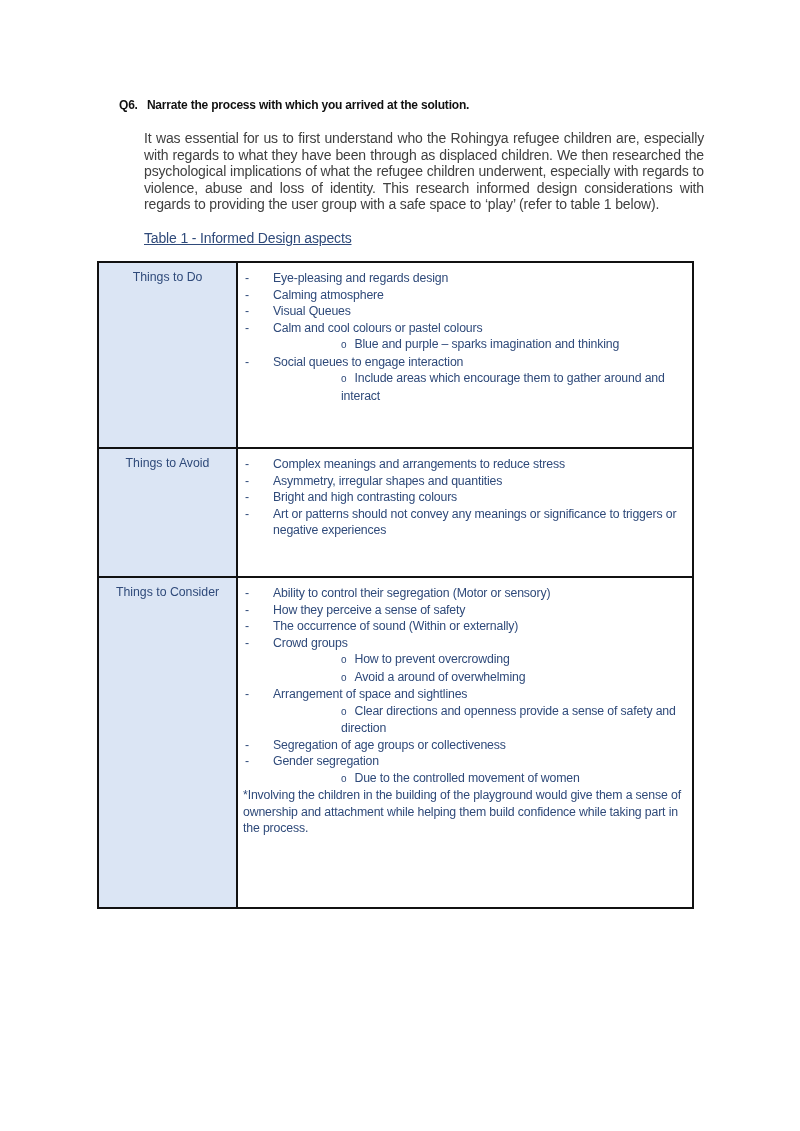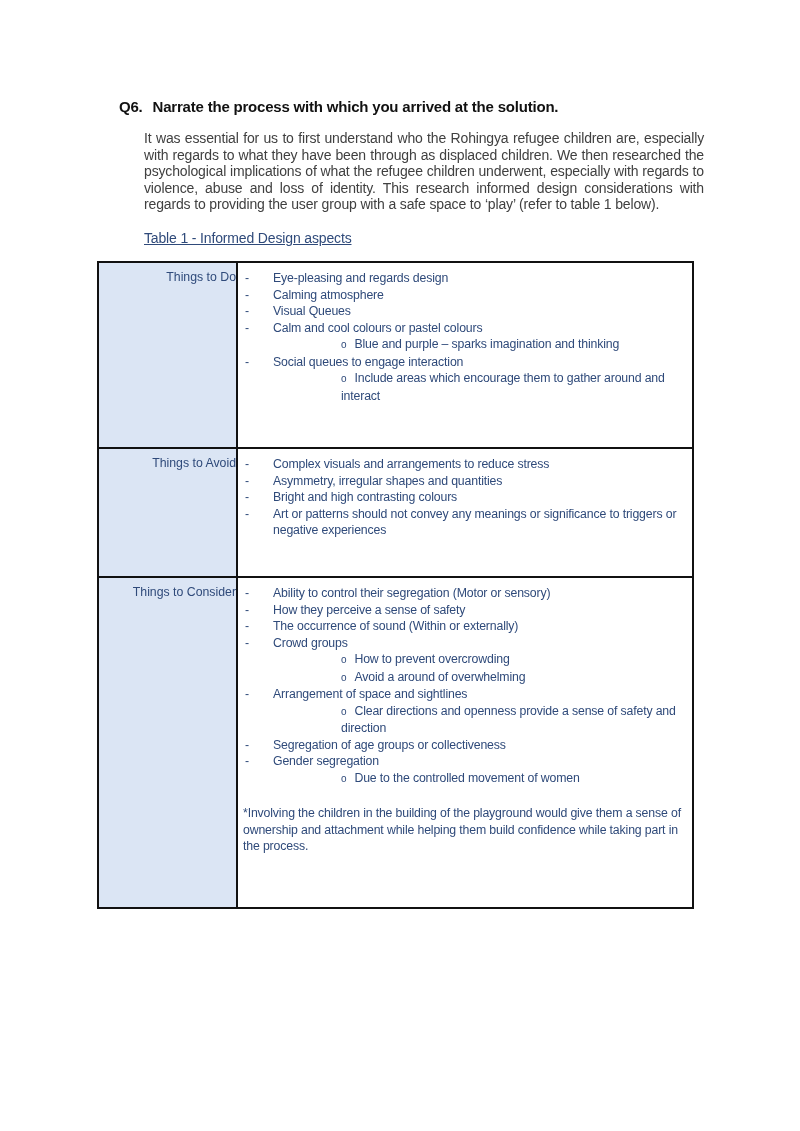--- a/index.html
+++ b/index.html
@@ -1,33 +1,33 @@
 <!DOCTYPE html>
 <html><head>
 <meta charset="utf-8">
 <style>
   html, body { margin: 0; padding: 0; background: #ffffff; }
   body { width: 800px; height: 1131px; position: relative; overflow: hidden;
          font-family: "Liberation Sans", sans-serif; color: #1f3864; }
-  .q-heading { position: absolute; left: 119px; top: 98px; font-size: 15px; font-weight: bold; color: #111; letter-spacing: -0.2px; }
+  .q-heading { position: absolute; left: 119px; top: 98px; font-size: 12px; font-weight: bold; color: #111; letter-spacing: -0.2px; }
   .q-heading .num { margin-right: 6px; }
   .para { position: absolute; left: 144px; top: 130px; width: 560px; font-size: 14px; line-height: 16.5px; text-align: justify; color: #404040; letter-spacing: -0.15px; }
   .caption { position: absolute; left: 144px; top: 230px; font-size: 14px; color: #2f4a7a; text-decoration: underline; letter-spacing: -0.15px; }
   table.design { position: absolute; left: 97px; top: 261px; width: 597px; border-collapse: collapse; }
   table.design td { border: 2px solid #111; vertical-align: top; padding: 0; }
-  td.label-cell { width: 137px; background: #dbe5f4; text-align: right; font-size: 12.3px; color: #2f4a7a; padding-top: 7px !important; }
+  td.label-cell { width: 137px; background: #dbe5f4; text-align: center; font-size: 12.3px; color: #2f4a7a; padding-top: 7px !important; }
   td.content-cell { font-size: 12.3px; color: #2f4a7a; padding: 7px 6px 0 5px !important; line-height: 16.5px; letter-spacing: -0.15px; }
   tr.row-do td { height: 177px; }
   tr.row-avoid td { height: 120px; }
   tr.row-consider td { height: 322px; }
   .item { display: flex; }
   .item .dash { width: 28px; flex: 0 0 28px; padding-left: 2px; }
   .sub { padding-left: 98px; }
   .sub .bullet { margin-right: 8px; font-size: 10px; }
-  .note { margin-top: 18px; }
+  .note { margin-top: 0; }
 </style>
 </head>
 <body>
 
 <div class="q-heading">
   <span class="num">Q6.</span>
   <span>Narrate the process with which you arrived at the solution.</span>
 </div>
 
 <div class="para">It was essential for us to first understand who the Rohingya refugee children are, especially with regards to what they have been through as displaced children. We then researched the psychological implications of what the refugee children underwent, especially with regards to violence, abuse and loss of identity. This research informed design considerations with regards to providing the user group with a safe space to ‘play’ (refer to table 1 below).</div>
@@ -61,21 +61,21 @@
             <span class="text">Social queues to engage interaction</span>
           </div>
           <div class="sub"><span class="bullet">o</span><span>Include areas which encourage them to gather around and interact</span></div>
         </td>
       </tr>
       <tr class="row-avoid">
         <td class="label-cell"><span>Things to Avoid</span></td>
         <td class="content-cell">
           <div class="item">
             <span class="dash">-</span>
-            <span class="text">Complex visuals and arrangements to reduce stress</span>
+            <span class="text">Complex meanings and arrangements to reduce stress</span>
           </div>
           <div class="item">
             <span class="dash">-</span>
             <span class="text">Asymmetry, irregular shapes and quantities</span>
           </div>
           <div class="item">
             <span class="dash">-</span>
             <span class="text">Bright and high contrasting colours</span>
           </div>
           <div class="item">

